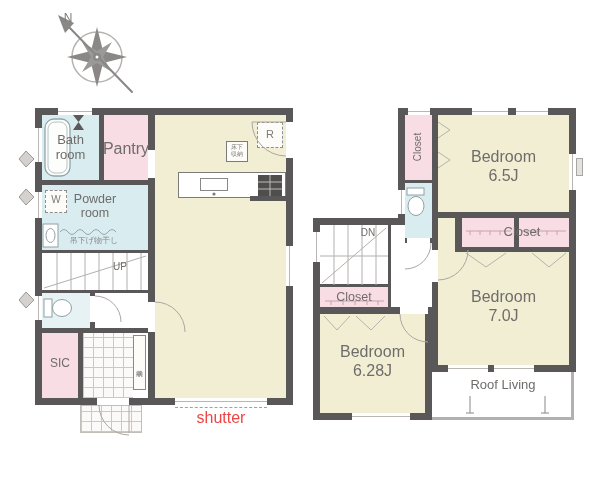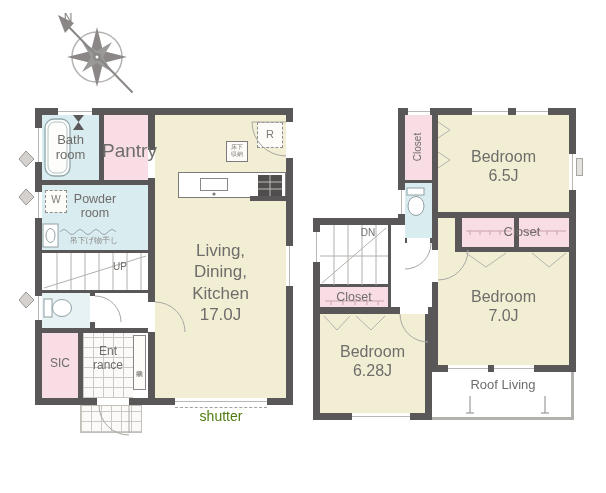--- a/index.html
+++ b/index.html
@@ -276,38 +276,32 @@
         <line x1="466" y1="413" x2="474" y2="413"></line>
       <line x1="545" y1="396" x2="545" y2="413"></line>
         <line x1="541" y1="413" x2="549" y2="413"></line>
     </g>
   </svg>
 
   <div class="lbl" style="left:58px;top:12px;width:20px;font-size:12px;color:#7d7b79;">N</div>
 
   <div class="lbl" style="left:42px;top:133px;width:57px;font-size:13px;">Bath
 room</div>
-  <div class="lbl" style="left:102px;top:140px;width:48px;font-size:19px;">Pantry</div>
+  <div class="lbl" style="left:102px;top:140px;width:48px;font-size:16px;">Pantry</div>
   <div class="lbl" style="left:42px;top:192px;width:106px;font-size:12.5px;">Powder
 room</div>
   <div class="lbl" style="left:58px;top:236px;width:72px;font-size:8px;color:#8a8886;">吊下げ物干し</div>
   <div class="lbl" style="left:45px;top:194px;width:22px;font-size:10px;color:#7d7b79;">W</div>
   <div class="lbl" style="left:105px;top:261px;width:30px;font-size:10px;">UP</div>
   <div class="lbl" style="left:257px;top:128px;width:26px;font-size:11px;color:#7d7b79;">R</div>
   <div class="lbl" style="left:226px;top:144px;width:22px;font-size:6px;line-height:1.2;color:#7d7b79;">床下
 収納</div>
-  <div class="lbl" style="left:155px;top:240px;width:131px;font-size:17px;line-height:1.25;">Living,
-Dining,
-Kitchen
-17.0J</div>
   <div class="lbl" style="left:42px;top:357px;width:36px;font-size:12px;">SIC</div>
-  <div class="lbl" style="left:83px;top:345px;width:50px;font-size:12px;">Ent
-rance</div>
   <div class="lbl vtxt" style="left:136px;top:345px;height:40px;font-size:6.5px;color:#7d7b79;">収納</div>
-  <div class="lbl" style="left:175px;top:409px;width:92px;font-size:14px;color:#4d7c0f;">shutter</div>
+  <div class="lbl" style="left:175px;top:409px;width:92px;font-size:16px;color:#ef4444;">shutter</div>
 
   <div class="lbl rot" style="left:386px;top:140px;width:65px;height:14px;font-size:10px;">Closet</div>
   <div class="lbl" style="left:438px;top:147px;width:131px;font-size:16px;line-height:1.2;">Bedroom
 6.5J</div>
   <div class="lbl" style="left:472px;top:225px;width:100px;font-size:13px;">Closet</div>
   <div class="lbl" style="left:438px;top:287px;width:131px;font-size:16px;line-height:1.2;">Bedroom
 7.0J</div>
   <div class="lbl" style="left:320px;top:290px;width:68px;font-size:12.5px;">Closet</div>
   <div class="lbl" style="left:320px;top:342px;width:105px;font-size:16px;line-height:1.2;">Bedroom
 6.28J</div>

